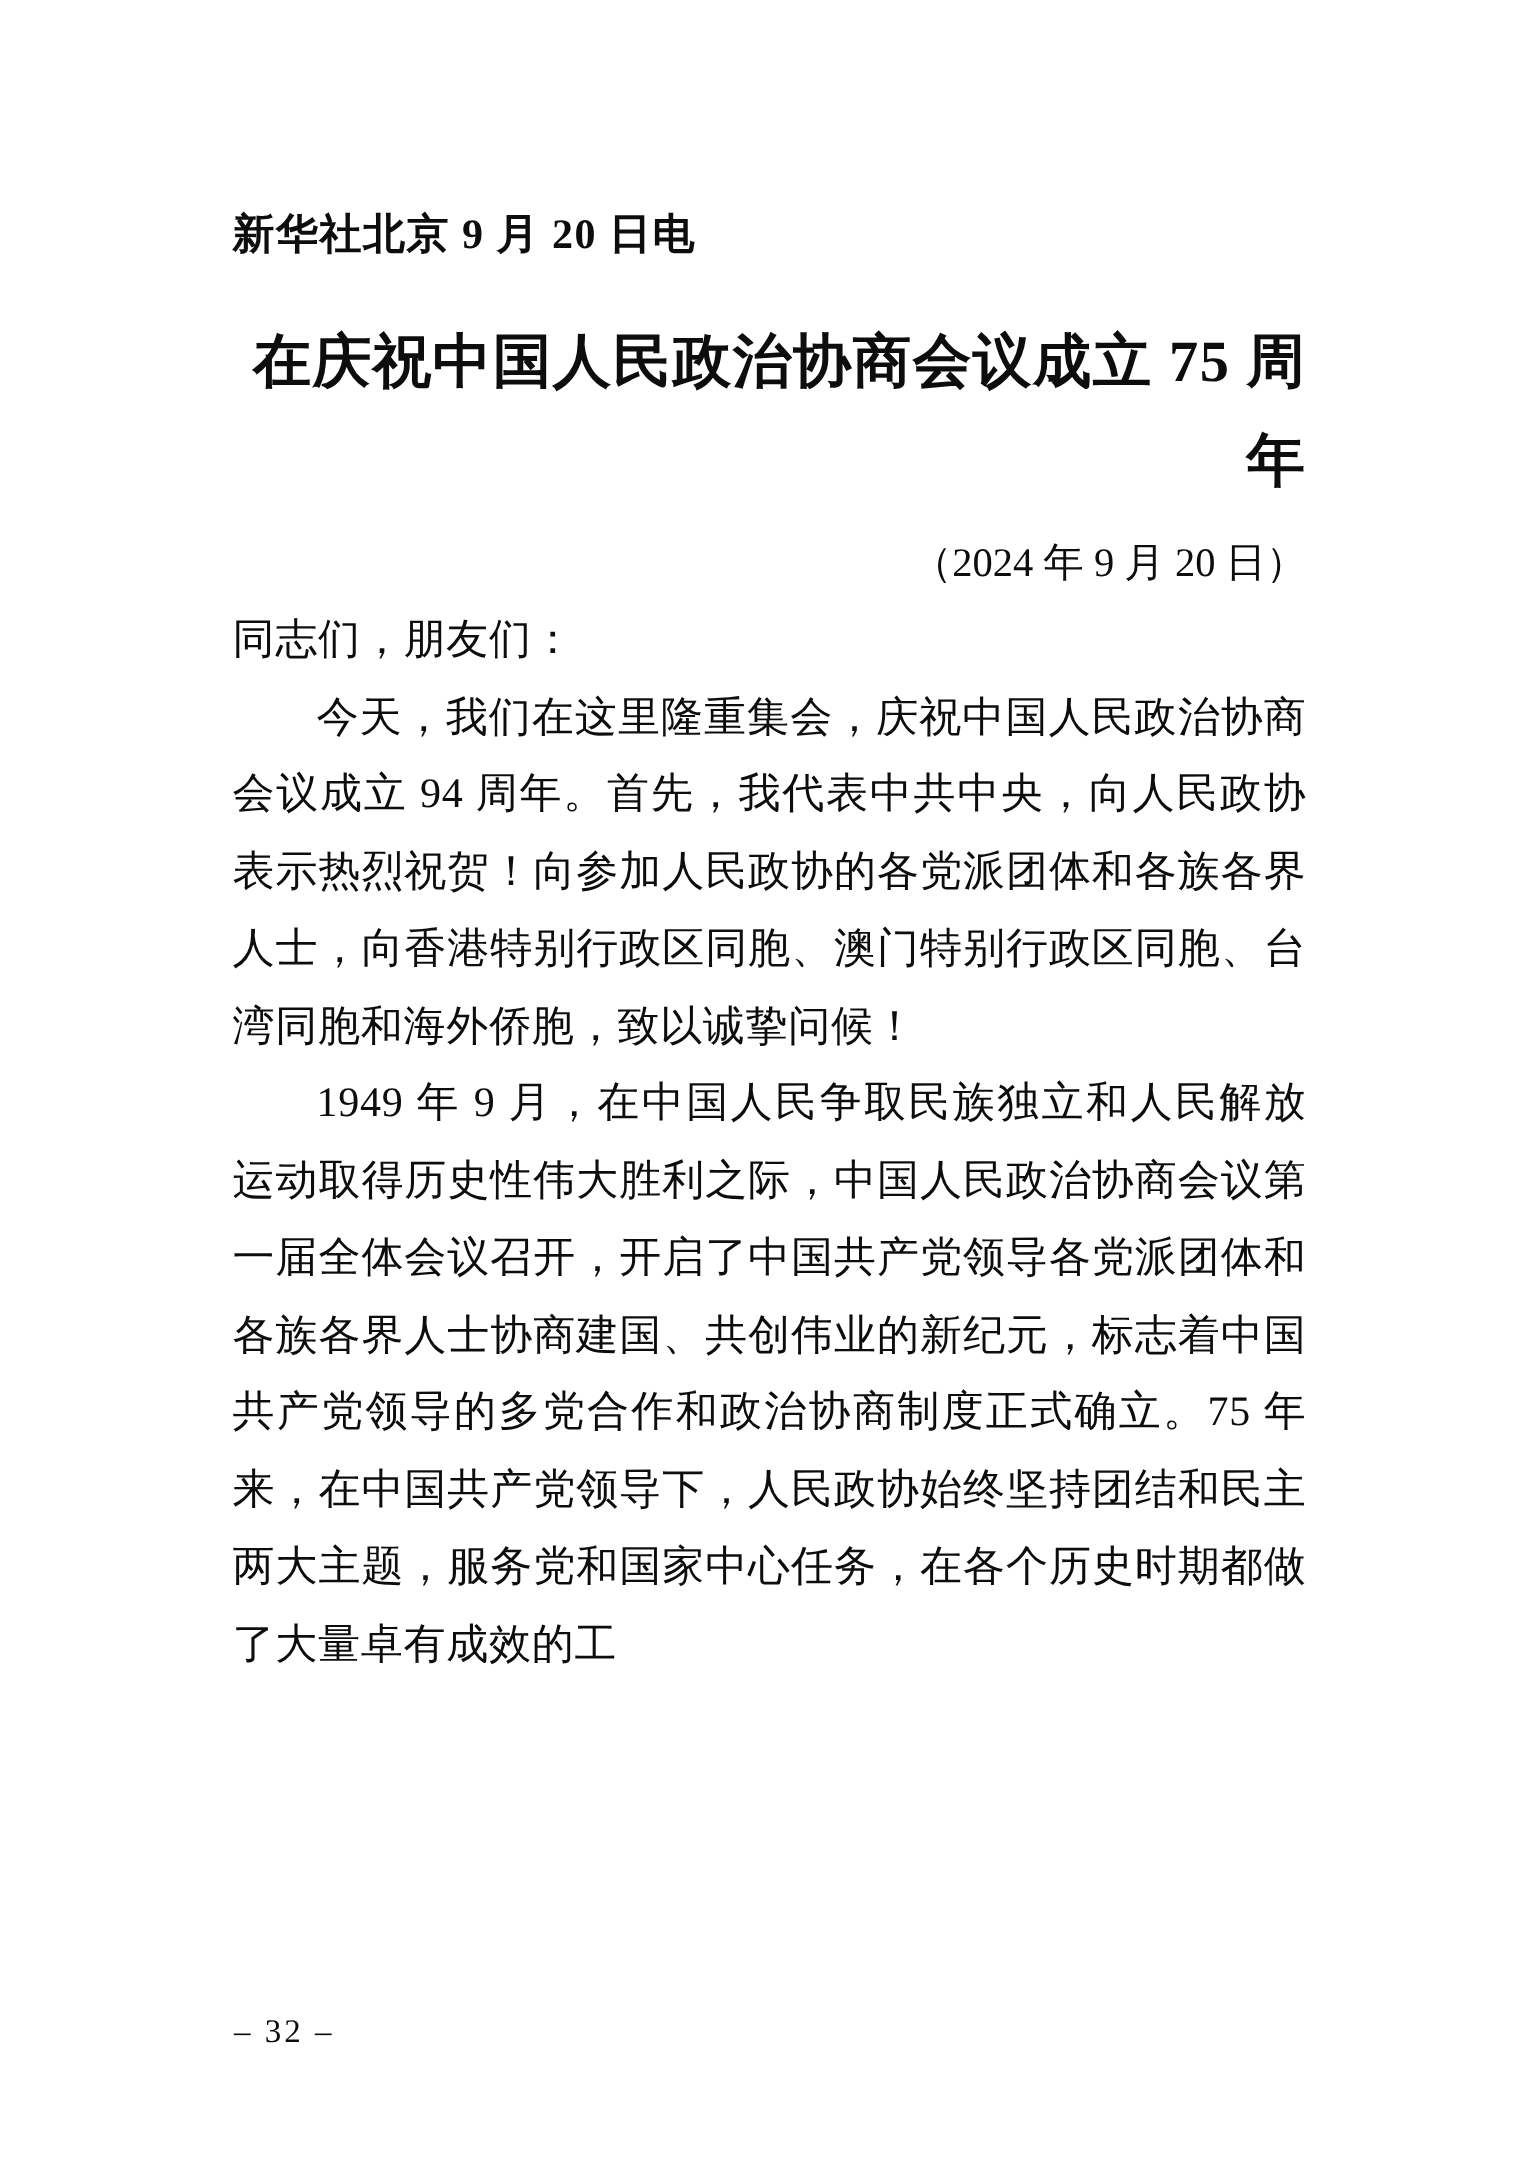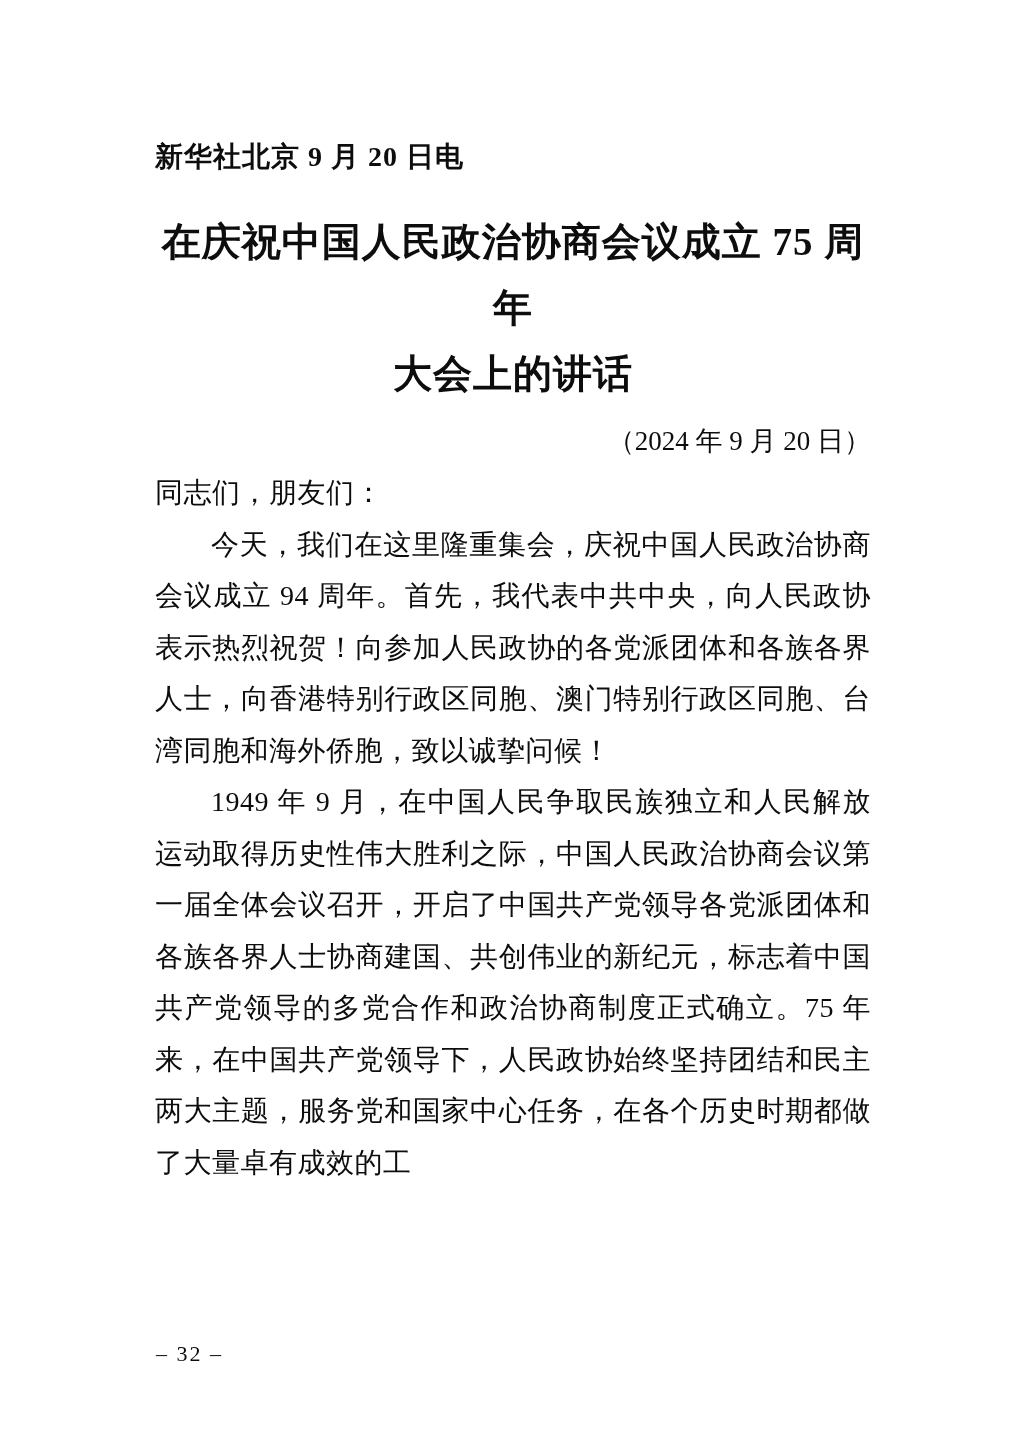--- a/index.html
+++ b/index.html
@@ -25,21 +25,21 @@
   .dateline {
     font-size: 28px;
     font-weight: bold;
     line-height: 40px;
     margin: 0 0 32px 0;
     letter-spacing: 1px;
   }
   .title {
     font-size: 39px;
     font-weight: bold;
-    text-align: center;
+    text-align: right;
     line-height: 66px;
     margin: 0;
     letter-spacing: 1px;
   }
   .docdate {
     font-size: 27px;
     text-align: right;
     line-height: 52px;
     margin: 8px 0 0 0;
   }
@@ -73,21 +73,20 @@
 </head>
 <body>
 
 <div class="page">
   <div class="content">
 
     <p class="dateline">新华社北京 9 月 20 日电</p>
 
     <h1 class="title">
       <span>在庆祝中国人民政治协商会议成立 75 周年</span><br>
-      <span>大会上的讲话</span>
     </h1>
 
     <p class="docdate">（2024 年 9 月 20 日）</p>
 
 
     <div class="bodytext">
       <p class="salutation">同志们，朋友们：</p>
       <p class="para">今天，我们在这里隆重集会，庆祝中国人民政治协商会议成立 94 周年。首先，我代表中共中央，向人民政协表示热烈祝贺！向参加人民政协的各党派团体和各族各界人士，向香港特别行政区同胞、澳门特别行政区同胞、台湾同胞和海外侨胞，致以诚挚问候！</p>
       <p class="para">1949 年 9 月，在中国人民争取民族独立和人民解放运动取得历史性伟大胜利之际，中国人民政治协商会议第一届全体会议召开，开启了中国共产党领导各党派团体和各族各界人士协商建国、共创伟业的新纪元，标志着中国共产党领导的多党合作和政治协商制度正式确立。75 年来，在中国共产党领导下，人民政协始终坚持团结和民主两大主题，服务党和国家中心任务，在各个历史时期都做了大量卓有成效的工</p>
     </div>

